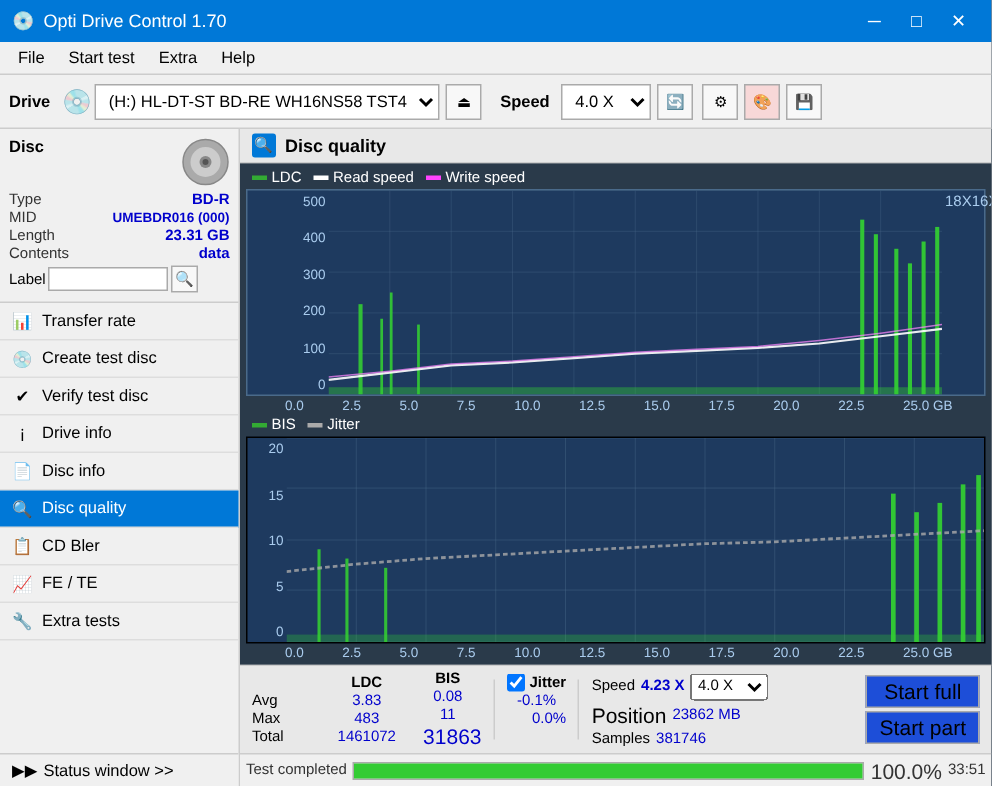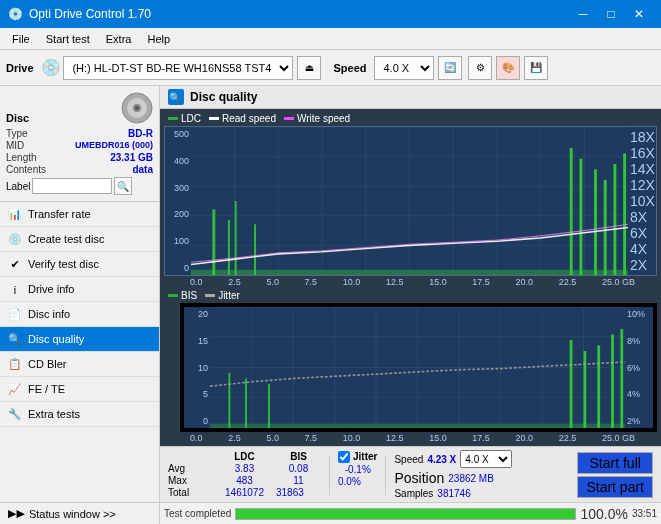--- a/index.html
+++ b/index.html
@@ -24,21 +24,21 @@
     .speed-select { height: 24px; font-size: 11px; padding: 0 4px; border: 1px solid #aaa; background: white; width: 60px; }
     
     
     .main-layout { display: flex; height: calc(524px - 86px); }
     
     
     .sidebar { width: 160px; background: #f0f0f0; border-right: 1px solid #ccc; display: flex; flex-direction: column; flex-shrink: 0; }
     
     
     .disc-panel { padding: 6px; border-bottom: 1px solid #ccc; }
-    .disc-header { display: flex; align-items: flex-end; justify-content: space-between; margin-bottom: 4px; }
+    .disc-header { display: flex; align-items: flex-start; justify-content: space-between; margin-bottom: 4px; }
     .disc-header-text { font-weight: bold; font-size: 11px; }
     .disc-row { display: flex; justify-content: space-between; font-size: 10px; margin-bottom: 1px; }
     .disc-row-label { color: #333; }
     .disc-row-value { color: #0000cc; font-weight: bold; }
     .label-row { display: flex; align-items: center; gap: 2px; font-size: 10px; margin-top: 2px; }
     .label-input { width: 80px; height: 16px; border: 1px solid #aaa; font-size: 10px; padding: 0 2px; }
     .label-btn { width: 18px; height: 18px; border: 1px solid #aaa; background: #f8f8f8; cursor: pointer; font-size: 10px; display: flex; align-items: center; justify-content: center; }
     
     
     .nav-items { display: flex; flex-direction: column; flex: 1; }
@@ -228,21 +228,21 @@
           <div class="legend-item">
             <div class="legend-dot" style="background:white;"></div>
             <span>Read speed</span>
           </div>
           <div class="legend-item">
             <div class="legend-dot" style="background:#ff44ff;"></div>
             <span>Write speed</span>
           </div>
         </div>
 
-        <div style="flex:1;display:flex;position:relative;background:#1e3a5f;border:1px solid #4a6a8a;margin-left:2px;margin-right:2px;">
+        <div style="flex:1;display:flex;position:relative;background:#1e3a5f;border:1px solid #4a6a8a;margin-left:2px;margin-right:2px;padding-left:28px;">
 
           <div style="display:flex;flex-direction:column;justify-content:space-between;padding:2px 2px;font-size:9px;color:#aaccee;width:26px;text-align:right;">
             <span>500</span>
             <span>400</span>
             <span>300</span>
             <span>200</span>
             <span>100</span>
             <span>0</span>
           </div>
 
@@ -285,21 +285,21 @@
 
                 <rect x="0" y="135" width="450" height="5" fill="#33cc33" opacity="0.4"></rect>
               </g>
 
               <polyline points="0,130 45,125 90,120 135,118 180,115 225,112 270,110 315,108 360,105 405,100 450,95" fill="none" stroke="white" stroke-width="1.5" opacity="0.9"></polyline>
 
               <polyline points="0,128 45,124 90,119 135,117 180,114 225,111 270,109 315,107 360,103 405,98 450,92" fill="none" stroke="#ff88ff" stroke-width="1" opacity="0.7"></polyline>
             </svg>
           </div>
 
-          <div style="display:flex;flex-direction:column;justify-content:space-between;padding:2px 2px;font-size:14px;color:#aaccee;width:28px;">
+          <div style="display:flex;flex-direction:row;justify-content:space-between;padding:2px 2px;font-size:10px;color:#aaccee;width:28px;">
             <span>18X</span>
             <span>16X</span>
             <span>14X</span>
             <span>12X</span>
             <span>10X</span>
             <span>8X</span>
             <span>6X</span>
             <span>4X</span>
             <span>2X</span>
           </div>
@@ -326,21 +326,21 @@
           <div class="legend-item">
             <div class="legend-dot" style="background:#33aa33;"></div>
             <span>BIS</span>
           </div>
           <div class="legend-item">
             <div class="legend-dot" style="background:#aaaaaa;"></div>
             <span>Jitter</span>
           </div>
         </div>
 
-        <div style="flex:1;display:flex;position:relative;background:#1e3a5f;border:4px solid #000000;margin-left:18px;margin-right:2px;">
+        <div style="flex:1;display:flex;position:relative;background:#1e3a5f;border:1px solid #000000;margin-left:2px;margin-right:2px;">
 
           <div style="display:flex;flex-direction:column;justify-content:space-between;padding:2px 2px;font-size:9px;color:#aaccee;width:26px;text-align:right;">
             <span>20</span>
             <span>15</span>
             <span>10</span>
             <span>5</span>
             <span>0</span>
           </div>
 
           <div style="flex:1;position:relative;">
@@ -372,27 +372,20 @@
                 <rect x="435" y="25" width="3" height="85" fill="#33cc33" opacity="0.95"></rect>
                 <rect x="445" y="20" width="3" height="90" fill="#33cc33" opacity="0.95"></rect>
 
                 <rect x="0" y="106" width="450" height="4" fill="#33cc33" opacity="0.3"></rect>
               </g>
 
               <polyline points="0,72 45,68 90,65 135,63 180,61 225,59 270,57 315,56 360,54 405,52 450,50" fill="none" stroke="#aaaaaa" stroke-width="1.5" stroke-dasharray="3,2" opacity="0.8"></polyline>
             </svg>
           </div>
 
-          <div style="display:flex;flex-direction:column;justify-content:space-between;padding:2px 2px;font-size:9px;color:#aaccee;width:28px;">
-            <span>10%</span>
-            <span>8%</span>
-            <span>6%</span>
-            <span>4%</span>
-            <span>2%</span>
-          </div>
         </div>
 
         <div class="x-axis" style="color:#aaccee;">
           <span>0.0</span>
           <span>2.5</span>
           <span>5.0</span>
           <span>7.5</span>
           <span>10.0</span>
           <span>12.5</span>
           <span>15.0</span>
@@ -416,32 +409,32 @@
       <div style="display:flex;flex-direction:column;gap:1px;min-width:55px;">
         <span style="font-size:10px;font-weight:bold;text-align:center;">LDC</span>
         <span style="font-size:10px;text-align:center;color:#0000cc;">3.83</span>
         <span style="font-size:10px;text-align:center;color:#0000cc;">483</span>
         <span style="font-size:10px;text-align:center;color:#0000cc;">1461072</span>
       </div>
       <div style="display:flex;flex-direction:column;gap:1px;min-width:45px;">
         <span style="font-size:10px;font-weight:bold;text-align:center;">BIS</span>
         <span style="font-size:10px;text-align:center;color:#0000cc;">0.08</span>
         <span style="font-size:10px;text-align:center;color:#0000cc;">11</span>
-        <span style="font-size:10px;text-align:left;color:#0000cc;">31863</span>
+        <span style="font-size:14px;text-align:right;color:#0000cc;">31863</span>
       </div>
 
       <div class="stats-divider"></div>
 
       <div style="display:flex;flex-direction:column;gap:1px;">
         <div style="display:flex;align-items:center;gap:3px;">
           <input type="checkbox" checked="" style="width: 12px; height: 12px;">
           <span style="font-size:10px;font-weight:bold;">Jitter</span>
         </div>
         <span style="font-size:10px;text-align:center;color:#0000cc;">-0.1%</span>
-        <span style="font-size:10px;text-align:left;color:#0000cc;">0.0%</span>
+        <span style="font-size:10px;text-align:right;color:#0000cc;">0.0%</span>
         <span style="font-size:10px;text-align:center;">&nbsp;</span>
       </div>
 
       <div class="stats-divider"></div>
 
       <div style="display:flex;flex-direction:column;gap:2px;">
         <div style="display:flex;align-items:center;gap:4px;">
           <span style="font-size:10px;">Speed</span>
           <span style="font-size:10px;color:#0000cc;font-weight:bold;">4.23 X</span>
           <select style="height:18px;font-size:10px;width:52px;">

